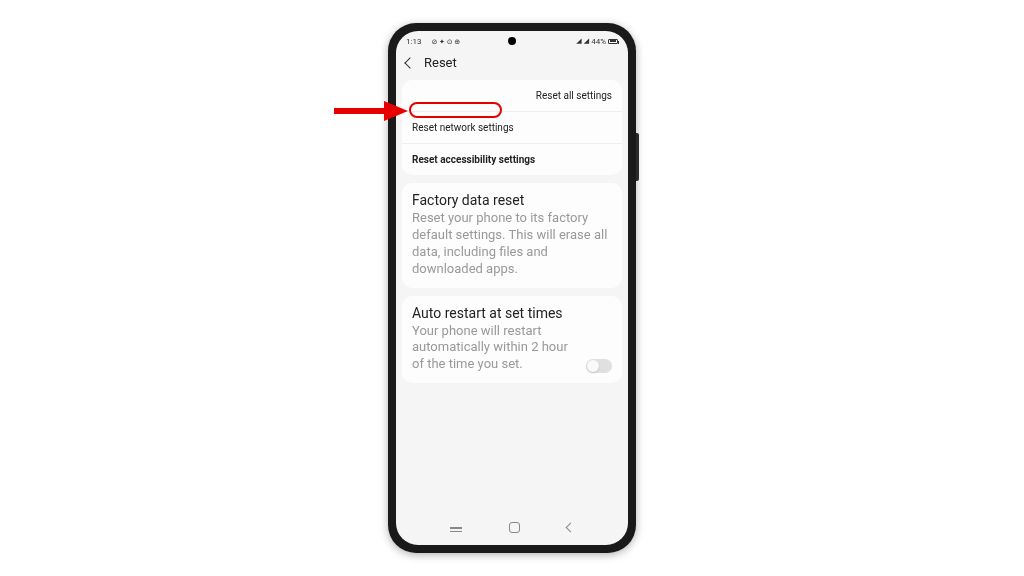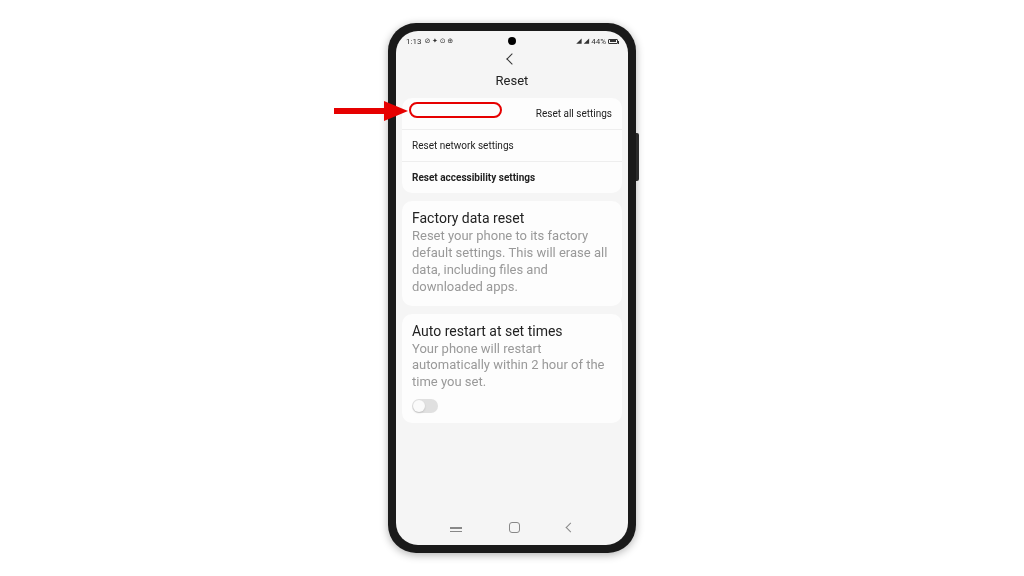--- a/index.html
+++ b/index.html
@@ -54,28 +54,27 @@
     }
     .status-bar {
       display: flex;
       justify-content: space-between;
       align-items: center;
       padding: 4px 10px 2px;
       font-size: 8px;
       color: #333;
       height: 18px;
     }
-    .status-left { display: flex; align-items: center; gap: 3px; }
+    .status-left { display: flex; align-items: flex-end; gap: 10px; }
     .status-right { display: flex; align-items: center; gap: 2px; }
     .header {
       display: flex;
       align-items: center;
       padding: 6px 10px 10px;
       gap: 10px;
-      flex-direction: column;
     }
     .back-chevron {
       width: 8px;
       height: 8px;
       border-left: 1.5px solid #333;
       border-bottom: 1.5px solid #333;
       transform: rotate(45deg);
     }
     .header-title {
       font-size: 13px;
@@ -107,24 +106,23 @@
       color: #222;
       margin-bottom: 2px;
     }
     .item-desc {
       font-size: 13px;
       color: #999;
       line-height: 1.3;
     }
     .toggle-row {
       display: flex;
-      align-items: flex-start;
+      align-items: flex-end;
       justify-content: space-between;
       gap: 8px;
-      flex-direction: column;
     }
     .toggle-row .text-col { flex: 1; }
     .toggle {
       width: 26px;
       height: 14px;
       background: #e0e0e0;
       border-radius: 8px;
       position: relative;
       flex-shrink: 0;
     }

